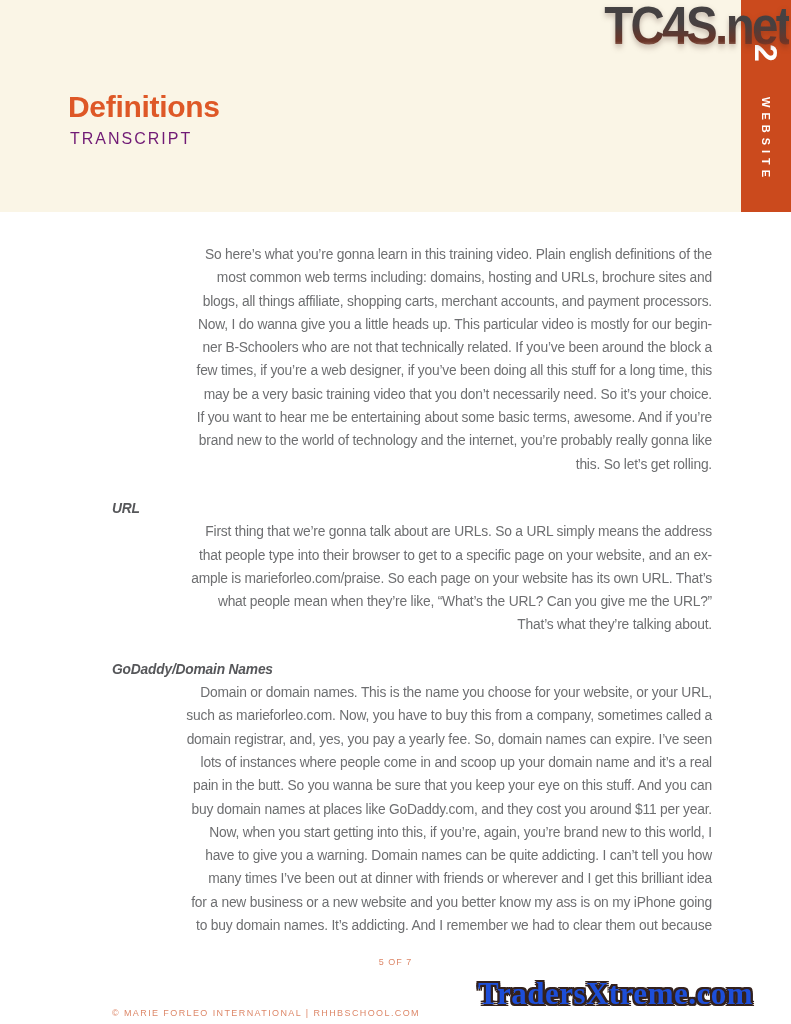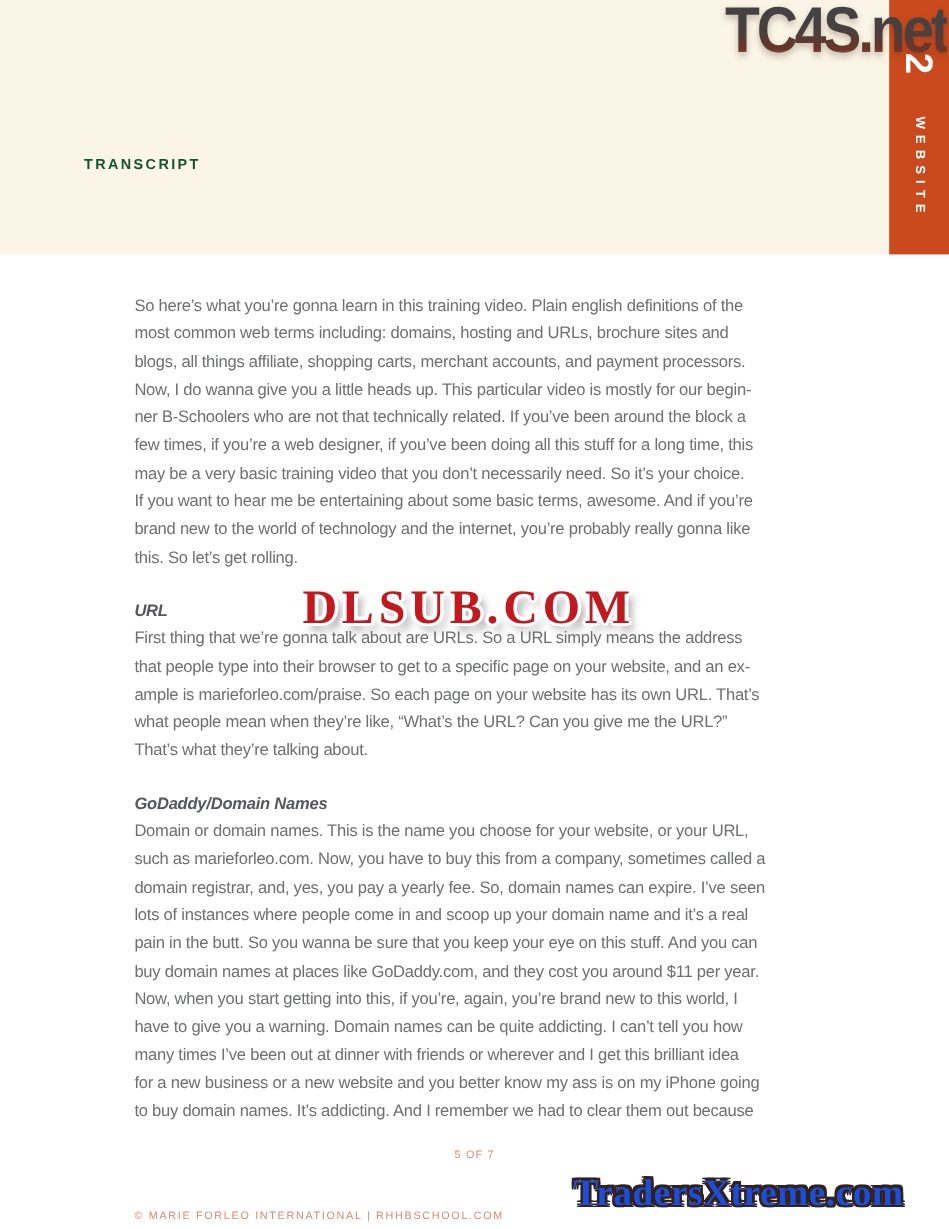--- a/index.html
+++ b/index.html
@@ -14,21 +14,21 @@
     position:absolute; left:0; top:0; width:791px; height:212px;
     background:#FAF5E6; z-index:1;
   }
   .page-title {
     position:absolute; left:68px; top:90px; z-index:2;
     font-size:30px; font-weight:bold; color:#DE5827; letter-spacing:-0.3px;
     margin:0;
   }
   .page-subtitle {
     position:absolute; left:70px; top:130px; z-index:2;
-    font-size:12px; font-weight:bold; color:#14532d; letter-spacing:2px;
+    font-size:16px; font-weight:normal; color:#701a75; letter-spacing:2px;
   }
 
   
   .side-tab {
     position:absolute; right:0; top:0; width:50px; height:212px;
     background:#CB4A1D; z-index:3;
   }
   .tab-number {
     position:absolute; top:44px; left:50%; transform:translateX(-50%);
     writing-mode:vertical-rl;
@@ -43,21 +43,21 @@
   
   .content {
     position:absolute; left:112px; top:243px; width:600px; z-index:2;
     color:#6E6F71; font-size:13.8px; line-height:23.3px; letter-spacing:-0.2px;
   }
   .section + .section { margin-top:21px; }
   .section-heading {
     font-weight:bold; color:#56575A; margin:0;
     font-size:13.8px; line-height:23.3px;font-style:italic;
   }
-  .section-lines { white-space:pre-line; margin:0; }
+  .section-lines { white-space:pre-line; margin:0;text-align:right; }
 
   
   .footer-page {
     position:absolute; top:957px; left:112px; width:567px; z-index:2;
     text-align:center; font-size:9px; letter-spacing:1px; color:#DD8768;
   }
   .footer-copy {
     position:absolute; top:987px; left:112px; width:567px; z-index:2;
     font-size:9px; letter-spacing:1.4px; color:#DD8768;margin-top:21px;
   }
@@ -100,20 +100,21 @@
     font-family: Liberation Serif, serif;
   }
 </style>
 </head>
 <body>
 
 <div class="page">
 
   <div class="header-band"></div>
 
+  <h1 class="page-title">Definitions</h1>
   <div class="page-subtitle">TRANSCRIPT</div>
 
   <div class="side-tab">
     <div class="tab-number">2</div>
     <div class="tab-label">WEBSITE</div>
   </div>
 
   <div class="wm wm-top">TC4S.net</div>
 
   <main class="content">
@@ -146,20 +147,19 @@
 pain in the butt. So you wanna be sure that you keep your eye on this stuff. And you can
 buy domain names at places like GoDaddy.com, and they cost you around $11 per year.
 Now, when you start getting into this, if you’re, again, you’re brand new to this world, I
 have to give you a warning. Domain names can be quite addicting. I can’t tell you how
 many times I’ve been out at dinner with friends or wherever and I get this brilliant idea
 for a new business or a new website and you better know my ass is on my iPhone going
 to buy domain names. It’s addicting. And I remember we had to clear them out because</p>
     </section>
   </main>
 
-  <div class="wm wm-mid">DLSUB.COM</div>
 
   <div class="footer-page">5 OF 7</div>
   <div class="footer-copy">© MARIE FORLEO INTERNATIONAL | RHHBSCHOOL.COM</div>
 
   <div class="wm wm-bottom">TradersXtreme.com</div>
 
 </div>
 
 </body></html>

